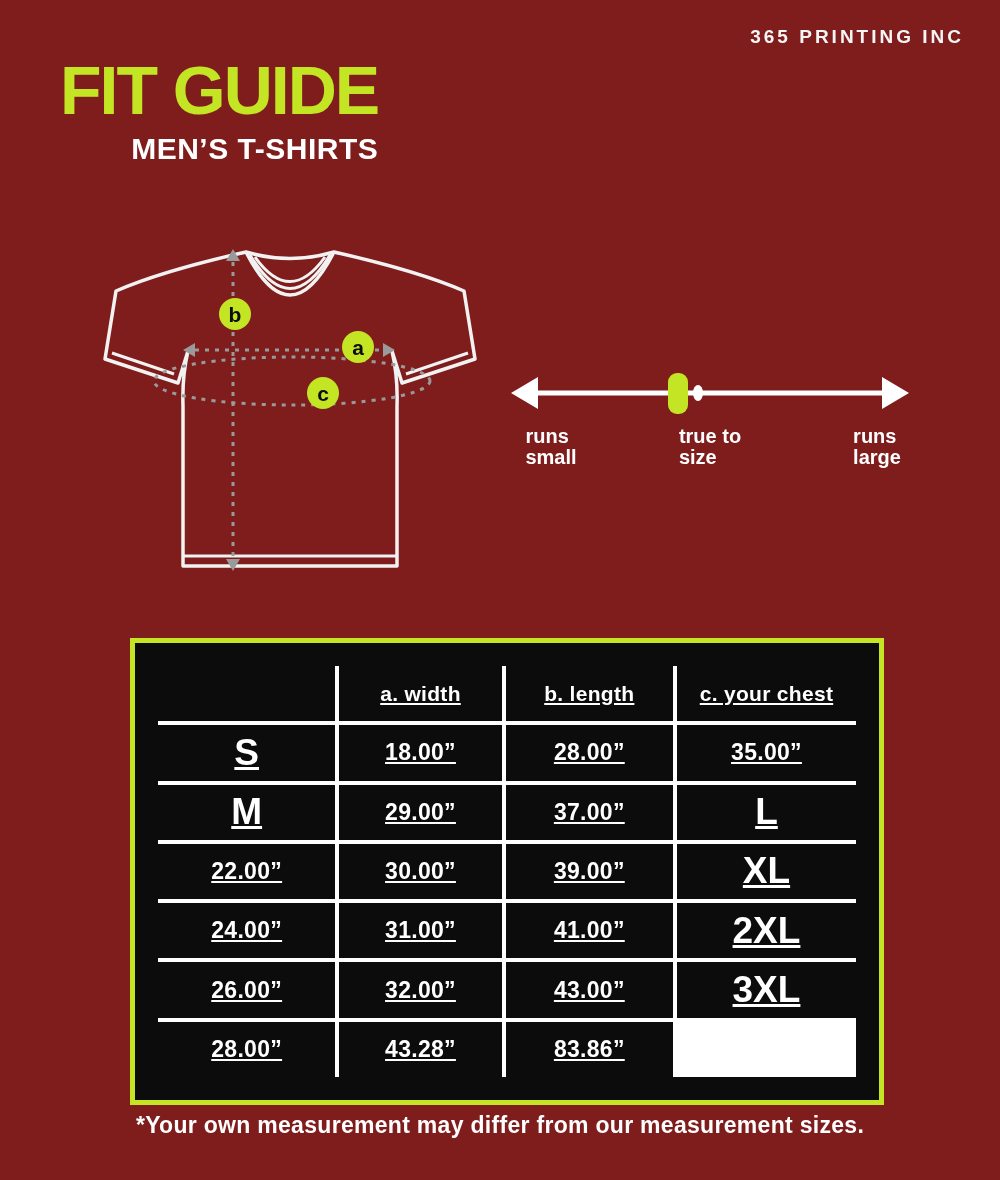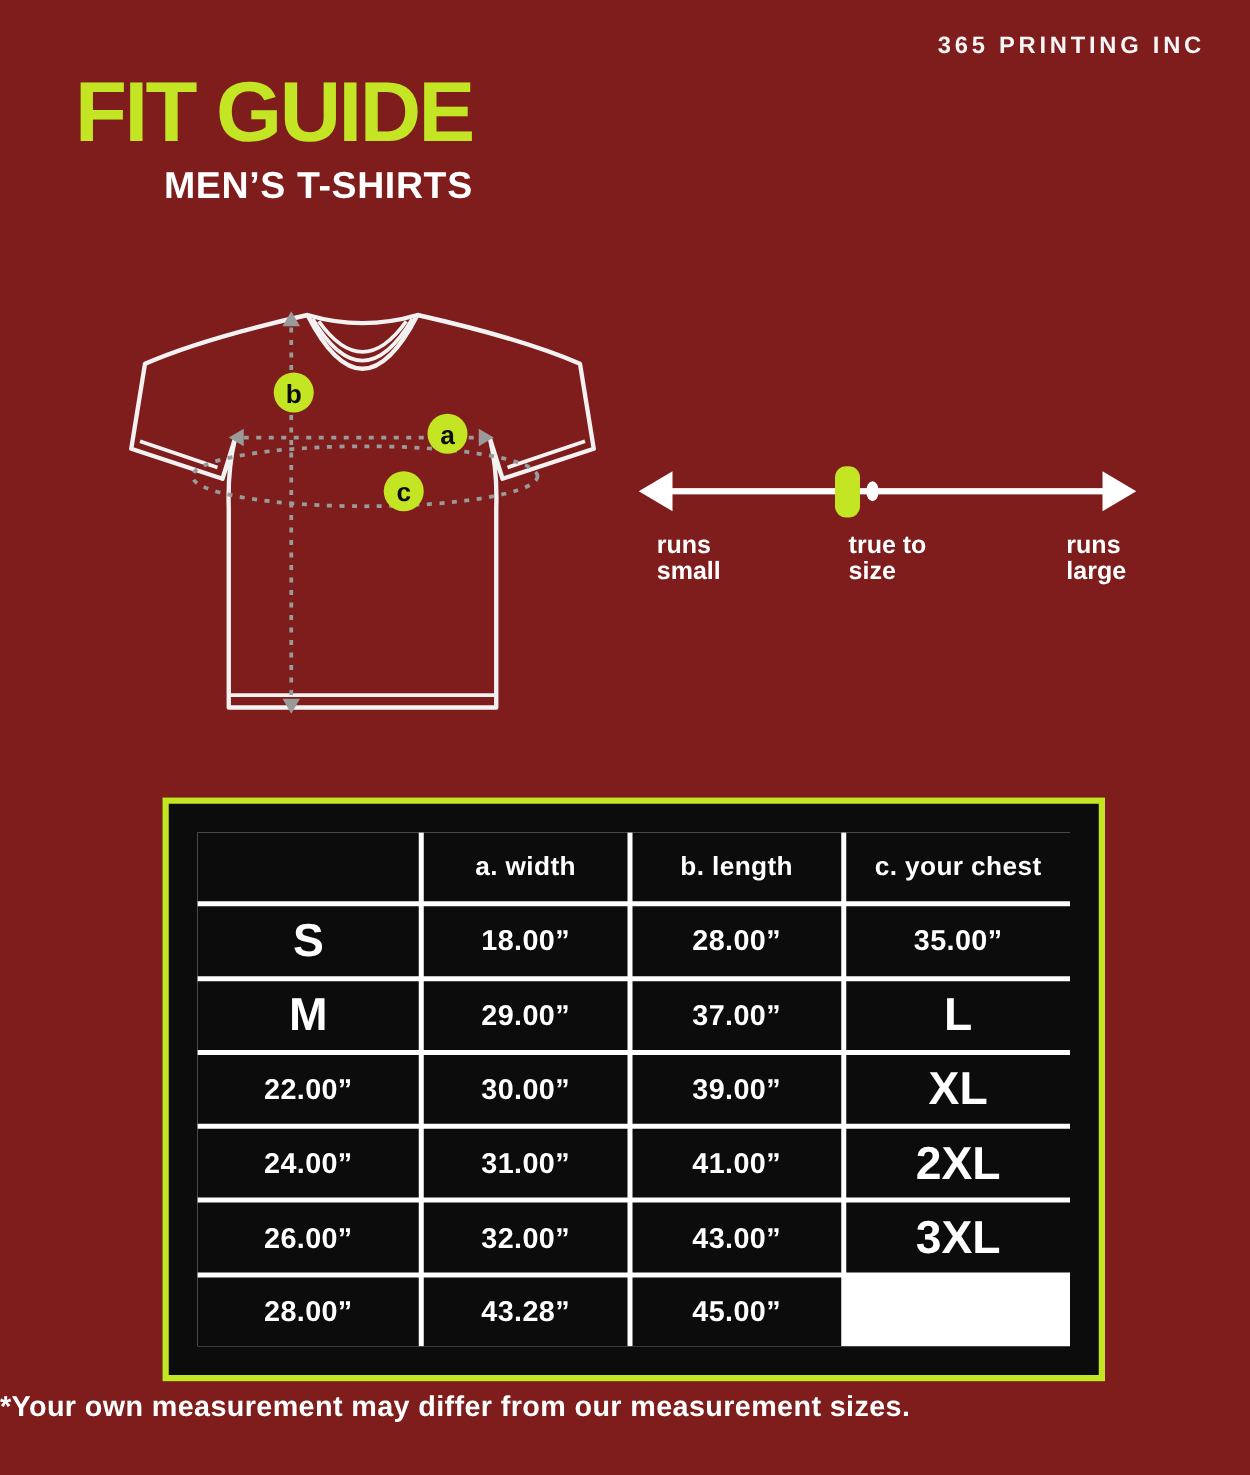--- a/index.html
+++ b/index.html
@@ -92,20 +92,21 @@
   
   .size-table {
     position: absolute;
     left: 130px;
     top: 638px;
     width: 754px;
     height: 467px;
     border: 5px solid #c3e524;
     background: #0c0c0c;
     padding: 23px;
+    text-decoration: underline;
   }
   .grid {
     width: 100%;
     height: 100%;
     display: grid;
     grid-template-columns: 1.06fr 0.97fr 1fr 1.07fr;
     grid-template-rows: repeat(7, 1fr);
     gap: 4px;
     background: #ffffff;
   }
@@ -120,21 +121,21 @@
   .cell.header { font-size: 21px; letter-spacing: 0.3px; }
   .cell.size   { font-size: 37px; }
   .cell.value  { font-size: 23px; letter-spacing: 0.3px; }
 
   
   .footnote {
     position: absolute;
     top: 1112px;
     left: 0;
     width: 100%;
-    text-align: left;
+    text-align: center;
     font-size: 23px;
     font-weight: bold;
     letter-spacing: 0.3px;
     color: #ffffff;
   }
 </style>
 </head>
 <body>
 
 <div class="page">
@@ -244,19 +245,19 @@
       <div class="cell value">41.00”</div>
 
       <div class="cell size">2XL</div>
       <div class="cell value">26.00”</div>
       <div class="cell value">32.00”</div>
       <div class="cell value">43.00”</div>
 
       <div class="cell size">3XL</div>
       <div class="cell value">28.00”</div>
       <div class="cell value">43.28”</div>
-      <div class="cell value">45.00”</div>
+      <div class="cell value">83.86”</div>
     </div>
   </div>
 
   <div class="footnote">*Your own measurement may differ from our measurement sizes.</div>
 
 </div>
 
 </body></html>

